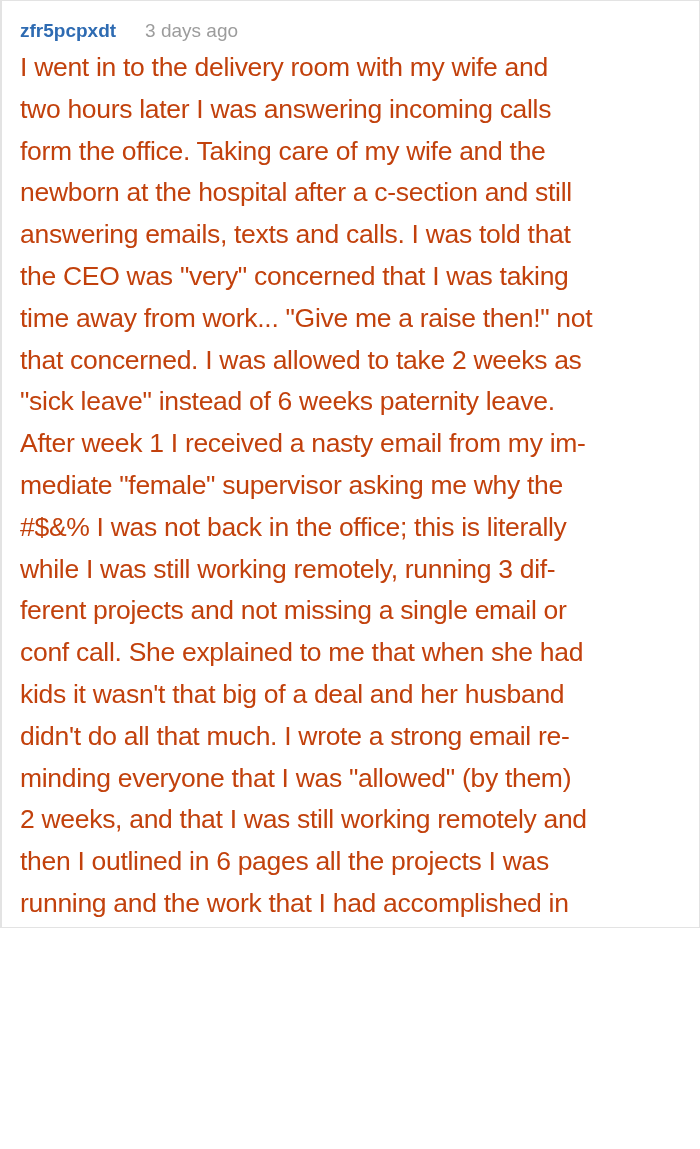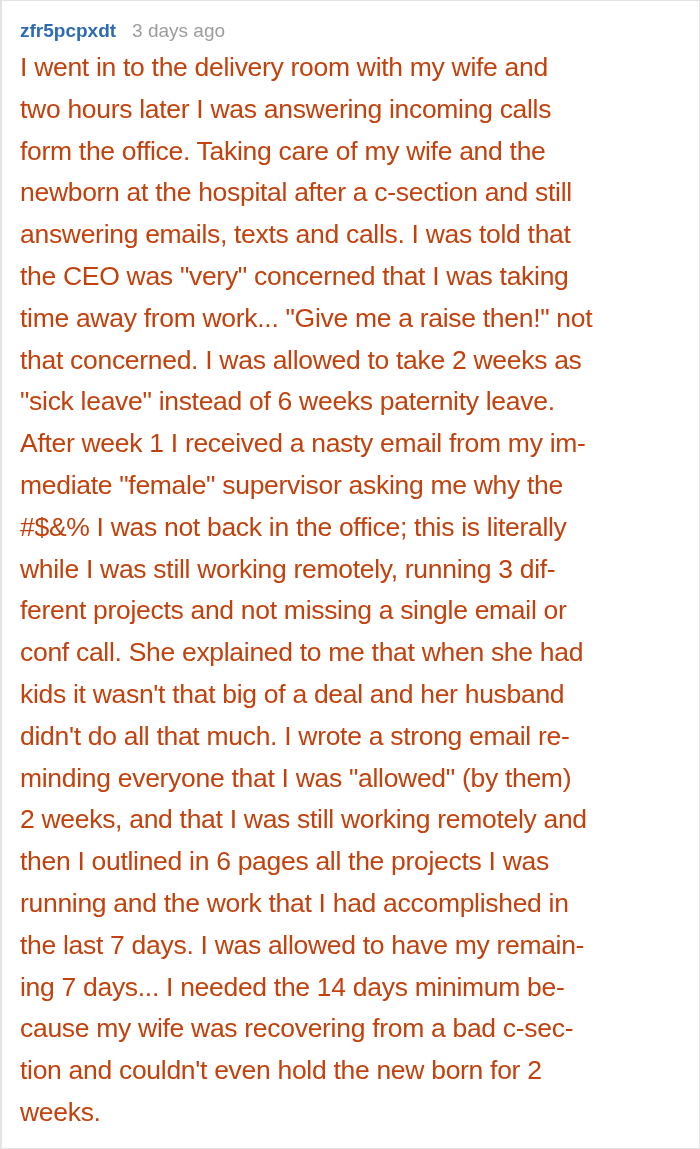--- a/index.html
+++ b/index.html
@@ -5,21 +5,21 @@
   * { margin: 0; padding: 0; box-sizing: border-box; }
   html, body {
     width: 700px;
     height: 1149px;
     background: #ffffff;
     font-family: "Liberation Sans", sans-serif;
     overflow: hidden;
   }
   .comment-card {
     width: 700px;
-    height: 1149px;
+    height: 928px;
     background: #ffffff;
     border: 1px solid #e3e3e3;
     border-left-width: 2px;
     padding: 18px 14px 0 18px;
     overflow: hidden;
   }
   .comment-header {
     display: flex;
     align-items: baseline;
     line-height: 23px;
@@ -28,21 +28,21 @@
   .username {
     font-size: 19px;
     font-weight: bold;
     color: #2e6bb2;
     text-decoration: none;
     cursor: pointer;
   }
   .timestamp {
     font-size: 19px;
     color: #9c9c9c;
-    margin-left: 16px;
+    margin-left: 29px;
   }
   .comment-body {
     margin-top: 5px;
     font-size: 26.5px;
     line-height: 41.8px;
     letter-spacing: -0.3px;
     color: #c2410c;
     white-space: pre-line;
     overflow: hidden;
   }

